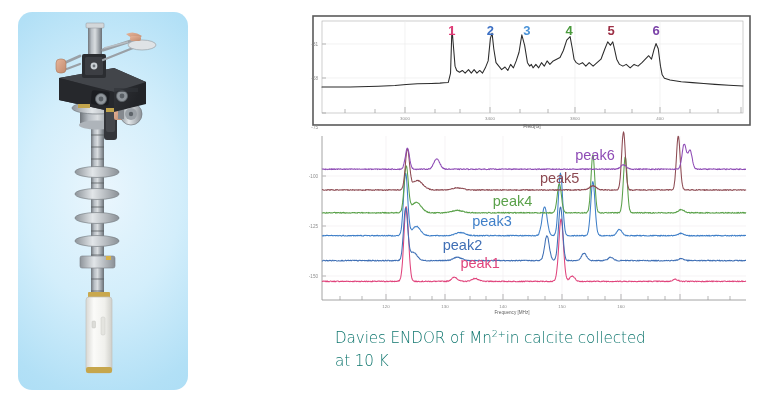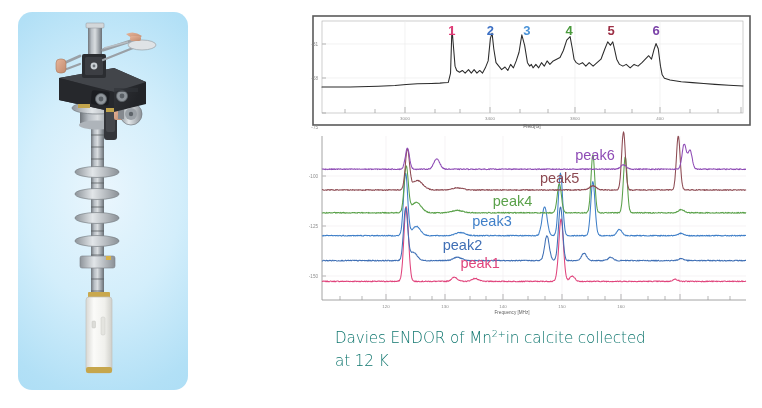--- a/index.html
+++ b/index.html
@@ -314,16 +314,16 @@
             <text x="192.8" y="197.5" font-size="14.5" font-family="'Liberation Sans',sans-serif" fill="#5aa14a">peak4</text>
             <text x="239.9" y="174.7" font-size="14.5" font-family="'Liberation Sans',sans-serif" fill="#8d4a52">peak5</text>
             <text x="275.2" y="151.8" font-size="14.5" font-family="'Liberation Sans',sans-serif" fill="#8e4bb5">peak6</text>
           </g>
       </g>
     </svg>
   </div>
 
   <div class="caption">
     <span>Davies ENDOR of Mn</span><sup>2+</sup><span>in calcite collected</span><br>
-    <span>at 12 K</span>
+    <span>at 10 K</span>
   </div>
 
 </div>
 
 </body></html>

